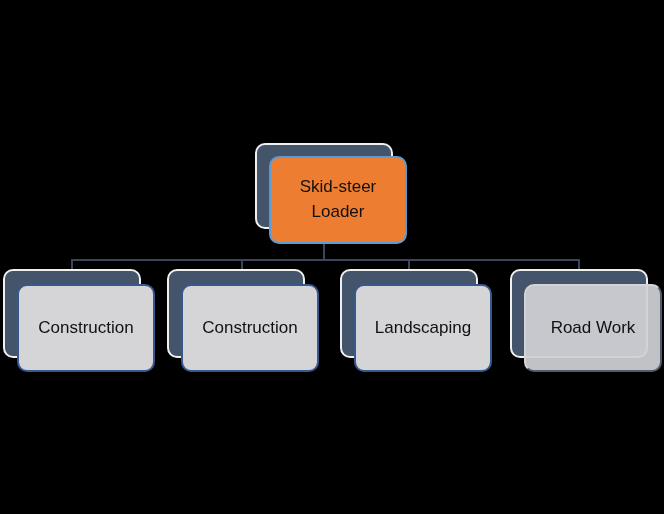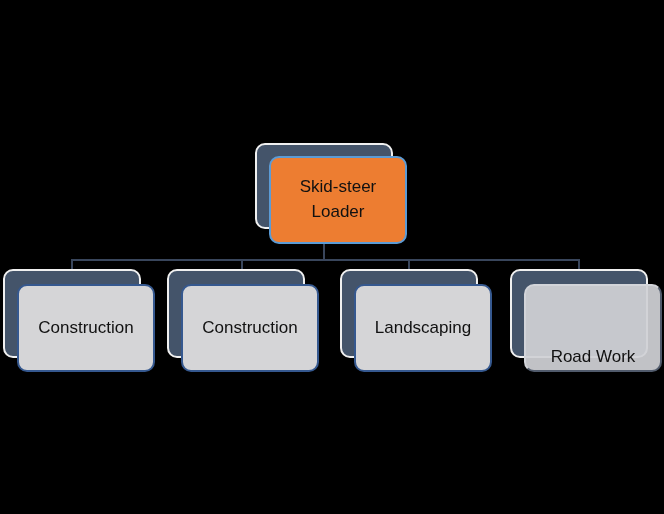--- a/index.html
+++ b/index.html
@@ -71,21 +71,20 @@
   .node.child { top: 269px; }
   .node.pos-0 { left: 3px; }
   .node.pos-1 { left: 167px; }
   .node.pos-2 { left: 340px; }
   .node.pos-3 { left: 510px; }
   .node.ghost .front {
     background: var(--ghost_fill);
     border: 2px solid var(--ghost_border_dark);
     border-top-color: var(--ghost_border_light);
     border-left-color: var(--ghost_border_light);
-    align-items: flex-end;
   }
   .label {
     font-size: 17px;
     line-height: 1.45;
     color: var(--text);
   }
 </style>
 </head>
 <body>
 

